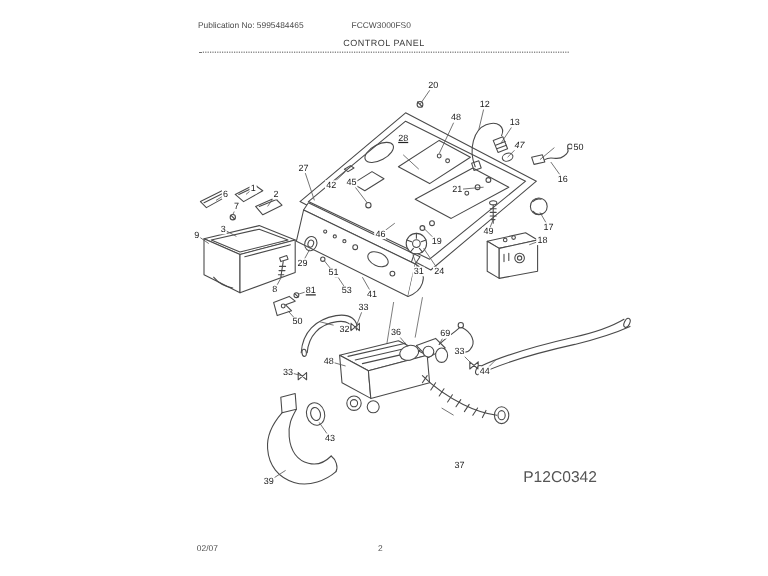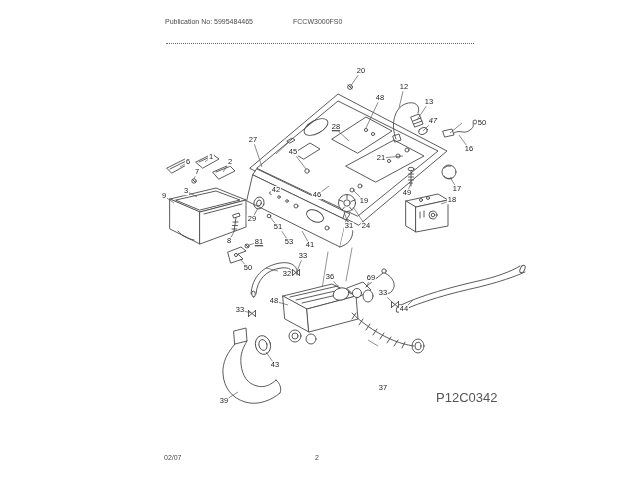--- a/index.html
+++ b/index.html
@@ -25,20 +25,21 @@
   .ftr-date { position:absolute; left:164px; top:454px; font-size:7px; color:#4a4a4a; }
   .ftr-page { position:absolute; left:315px; top:454px; font-size:7px; color:#4a4a4a; }
 </style>
 </head>
 <body>
 
 <div class="page">
 
   <span class="hdr-pub">Publication No: 5995484465</span>
   <span class="hdr-model">FCCW3000FS0</span>
+  <div class="hdr-title">CONTROL PANEL</div>
   <div class="hdr-rule"></div>
 
   <div class="diagram">
 
     <svg class="art" width="640" height="480" viewBox="0 0 640 480">
       <g stroke="#4a4a4a" stroke-width="0.9" fill="none" stroke-linejoin="round" stroke-linecap="round">
 
         <path d="M250,168 L338,94 L447,151 L359,225 Z" fill="#fff"></path>
         <path d="M257,168 L338,101 L438,151 L358,216 Z"></path>
         <ellipse cx="316" cy="127" rx="13" ry="6.5" transform="rotate(-28 316 127)"></ellipse>
@@ -211,26 +212,26 @@
         <line x1="378" y1="346" x2="368" y2="340"></line>
         <line x1="275" y1="365" x2="266" y2="352"></line>
         <line x1="224" y1="401" x2="238" y2="392"></line>
       </svg>
 
     <div id="callouts">
         <span class="callout" style="left: 361px; top: 71px;">20</span>
         <span class="callout" style="left: 404px; top: 87px;">12</span>
         <span class="callout" style="left: 380px; top: 98px;">48</span>
         <span class="callout" style="left: 429px; top: 102px;">13</span>
-        <span class="callout" style="left: 336px; top: 127px; text-decoration: underline;">28</span>
+        <span class="callout" style="left: 336px; top: 115px; text-decoration: underline;">28</span>
         <span class="callout" style="left: 433px; top: 121px; font-style: italic;">47</span>
         <span class="callout" style="left: 462px; top: 123px; margin-left: 20px;">50</span>
         <span class="callout" style="left: 469px; top: 149px;">16</span>
         <span class="callout" style="left: 253px; top: 140px;">27</span>
-        <span class="callout" style="left: 276px; top: 154px; margin-top: 36px;">42</span>
+        <span class="callout" style="left: 276px; top: 154px;">42</span>
         <span class="callout" style="left: 293px; top: 152px;">45</span>
         <span class="callout" style="left: 381px; top: 158px;">21</span>
         <span class="callout" style="left: 211px; top: 157px;">1</span>
         <span class="callout" style="left: 230px; top: 162px;">2</span>
         <span class="callout" style="left: 188px; top: 162px;">6</span>
         <span class="callout" style="left: 197px; top: 172px;">7</span>
         <span class="callout" style="left: 186px; top: 191px;">3</span>
         <span class="callout" style="left: 164px; top: 196px;">9</span>
         <span class="callout" style="left: 252px; top: 219px; text-align: center;">29</span>
         <span class="callout" style="left: 278px; top: 227px;">51</span>

